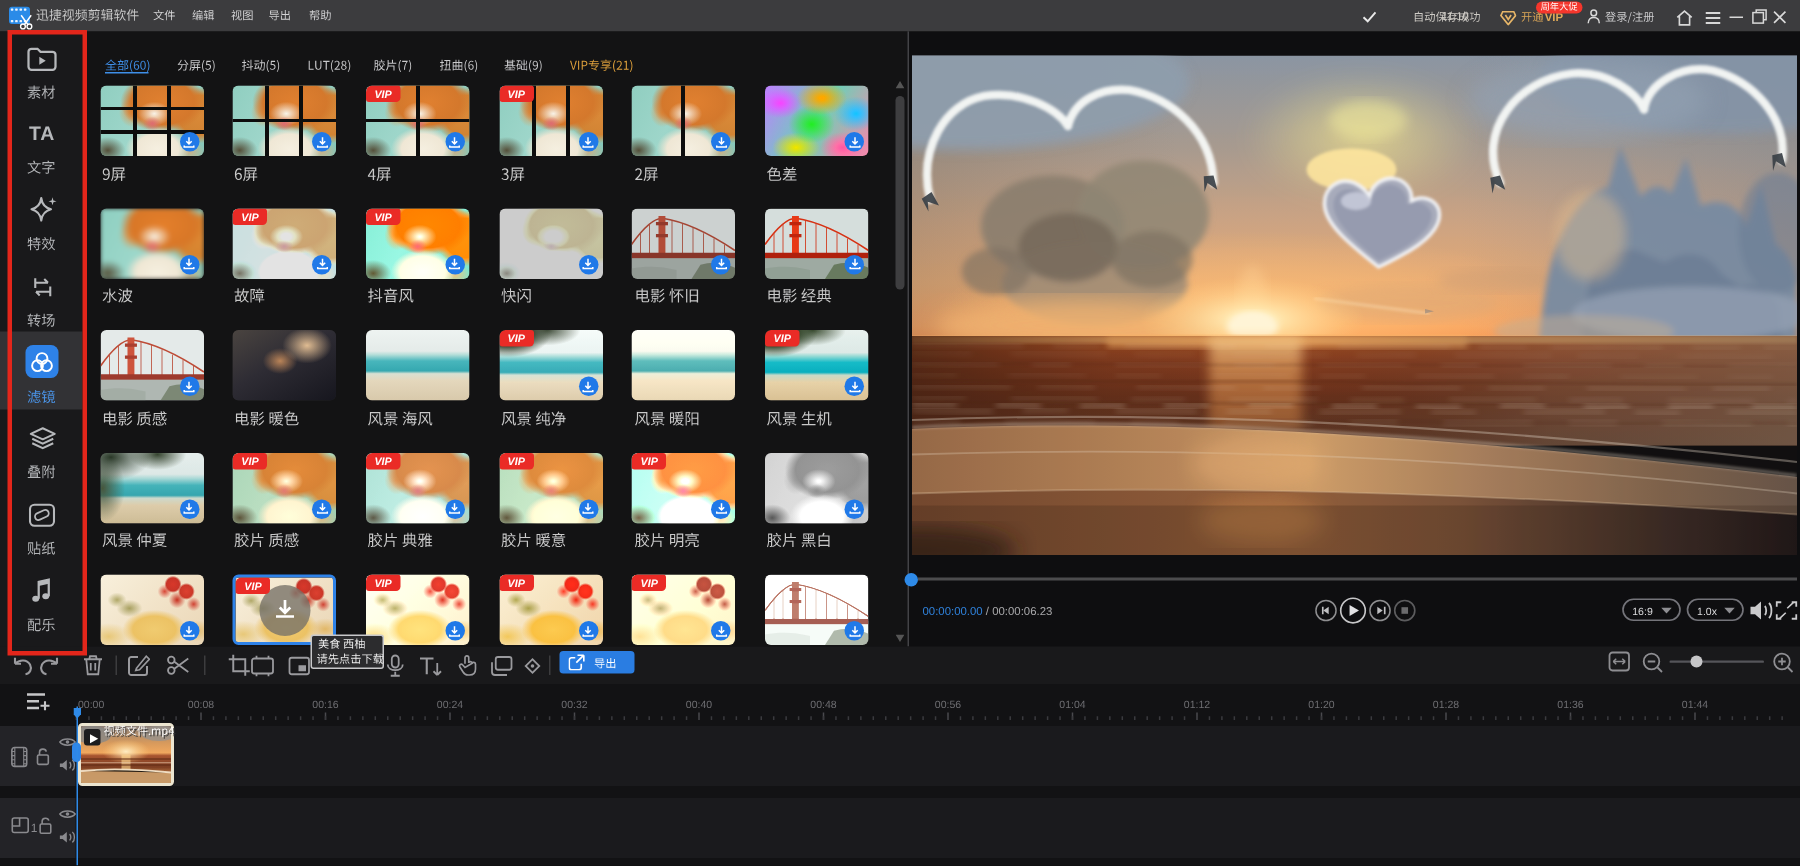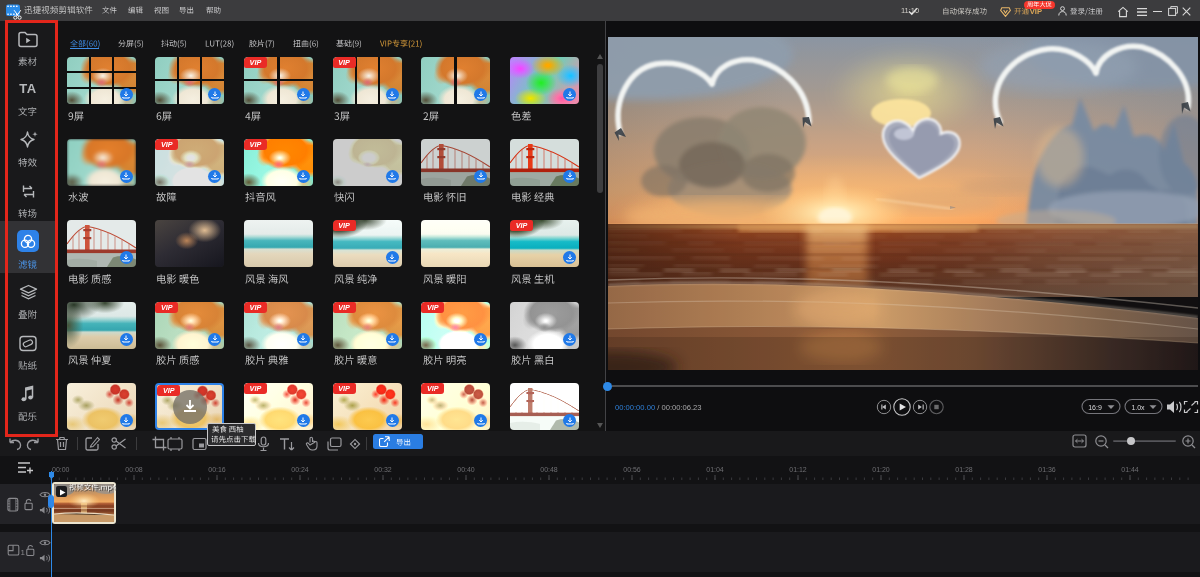--- a/index.html
+++ b/index.html
@@ -37,21 +37,21 @@
     </svg>
     <svg style="position:absolute;left:179.4px;top:5.0px;" width="17" height="12" viewBox="0 0 17 12">
       <path transform="translate(0,7.95)" fill="#d2d2d4" d="M1.6 -1.4C2.1 -1 2.6 -0.4 2.8 -0L3.2 -0.4C3 -0.8 2.5 -1.3 2 -1.7H4.9V-0.1C4.9 0 4.8 0.1 4.7 0.1C4.5 0.1 4 0.1 3.4 0.1C3.5 0.2 3.6 0.4 3.6 0.6C4.3 0.6 4.8 0.6 5.1 0.5C5.3 0.4 5.4 0.3 5.4 -0.1V-1.7H7.1V-2.2H5.4V-2.8H4.9V-2.2H0.5V-1.7H1.9ZM1 -5.8V-3.8C1 -3.1 1.4 -3 2.6 -3C2.9 -3 5.3 -3 5.6 -3C6.6 -3 6.8 -3.1 6.9 -3.9C6.7 -3.9 6.5 -4 6.4 -4.1C6.3 -3.5 6.2 -3.4 5.6 -3.4C5.1 -3.4 3 -3.4 2.6 -3.4C1.7 -3.4 1.6 -3.5 1.6 -3.8V-4.2H6.2V-6H1ZM1.6 -5.5H5.6V-4.7H1.6Z M8.3 -2.6V0.2H13.6V0.6H14.2V-2.6H13.6V-0.4H11.5V-3H13.9V-5.6H13.3V-3.6H11.5V-6.3H10.9V-3.6H9.2V-5.6H8.6V-3H10.9V-0.4H8.9V-2.6Z"></path>
     </svg>
     <svg style="position:absolute;left:206.3px;top:5.0px;" width="17" height="12" viewBox="0 0 17 12">
       <path transform="translate(0,7.95)" fill="#d2d2d4" d="M2.1 -6.3V-5.7H0.5V-5.2H2.1V-4.7H0.7V-4.3H2.1V-4.1C2.1 -4 2 -3.8 2 -3.7H0.4V-3.2H1.8C1.5 -2.9 1.2 -2.5 0.5 -2.3C0.6 -2.2 0.8 -2 0.9 -1.9C1.7 -2.2 2.2 -2.7 2.4 -3.2H4V-3.7H2.6C2.6 -3.8 2.6 -4 2.6 -4.1V-4.3H3.8V-4.7H2.6V-5.2H4V-5.7H2.6V-6.3ZM4.4 -6V-2.3H4.9V-5.5H6.2C6 -5.2 5.8 -4.8 5.5 -4.5C6.2 -4.1 6.4 -3.8 6.4 -3.5C6.4 -3.3 6.4 -3.2 6.2 -3.2C6.1 -3.1 6 -3.1 5.9 -3.1C5.7 -3.1 5.4 -3.1 5.1 -3.1C5.2 -3 5.3 -2.8 5.3 -2.7C5.6 -2.6 5.9 -2.6 6.1 -2.7C6.3 -2.7 6.5 -2.7 6.6 -2.8C6.8 -2.9 7 -3.1 7 -3.5C7 -3.8 6.8 -4.2 6.1 -4.6C6.4 -4.9 6.8 -5.4 7 -5.8L6.6 -6L6.5 -6ZM1.1 -2V0.2H1.7V-1.5H3.4V0.6H4V-1.5H5.9V-0.4C5.9 -0.3 5.9 -0.3 5.8 -0.3C5.6 -0.3 5.2 -0.3 4.7 -0.3C4.8 -0.2 4.9 0 4.9 0.2C5.5 0.2 5.9 0.2 6.2 0.1C6.4 0 6.5 -0.1 6.5 -0.4V-2H4V-2.6H3.4V-2Z M12.2 -6.3C12.2 -5.7 12.2 -5.1 12.2 -4.6H11V-4.1H12.2C12.1 -2.2 11.7 -0.7 10.3 0.2C10.4 0.3 10.6 0.5 10.7 0.6C12.2 -0.4 12.6 -2.1 12.8 -4.1H13.9C13.9 -1.3 13.8 -0.3 13.6 -0.1C13.5 0 13.4 0 13.3 0C13.1 0 12.8 0 12.3 -0C12.4 0.1 12.5 0.4 12.5 0.5C12.9 0.6 13.3 0.6 13.5 0.5C13.8 0.5 13.9 0.4 14.1 0.2C14.3 -0.1 14.4 -1.1 14.5 -4.3C14.5 -4.4 14.5 -4.6 14.5 -4.6H12.8C12.8 -5.2 12.8 -5.7 12.8 -6.3ZM7.8 -0.7 7.9 -0.1C8.8 -0.3 10 -0.6 11.2 -0.9L11.2 -1.4L10.7 -1.3V-5.9H8.3V-0.8ZM8.8 -0.9V-2.2H10.2V-1.2ZM8.8 -3.8H10.2V-2.7H8.8ZM8.8 -4.3V-5.4H10.2V-4.3Z"></path>
     </svg>
     <svg class="abs" style="left:908px;top:6.5px" width="10" height="9" viewBox="0 0 10 9">
 <path d="M1 4.5 L3.8 7.2 L9 1.2" stroke="#e8e8e8" stroke-width="1.3" fill="none"></path>
     </svg>
-    <div class="abs" style="left:901px;top:6.2px;color:#cfccc6;font-size:7.5px">11:10</div>
+    <div class="abs" style="left:961px;top:6.2px;color:#cfccc6;font-size:7.5px">11:10</div>
     <svg style="position:absolute;left:942px;top:6.0px;" width="47" height="12" viewBox="0 0 47 12">
       <path transform="translate(0,7.95)" fill="#cfccc6" d="M1.8 -3.1H5.8V-2H1.8ZM1.8 -3.6V-4.7H5.8V-3.6ZM1.8 -1.5H5.8V-0.3H1.8ZM3.4 -6.3C3.4 -6 3.2 -5.6 3.1 -5.3H1.2V0.6H1.8V0.2H5.8V0.6H6.4V-5.3H3.7C3.8 -5.6 3.9 -5.9 4.1 -6.2Z M8.2 -5.7V-5.2H11.1V-5.7ZM12.4 -6.2C12.4 -5.6 12.4 -5.1 12.4 -4.6H11.3V-4H12.4C12.3 -2.3 12 -0.8 10.9 0.2C11.1 0.3 11.3 0.5 11.4 0.6C12.5 -0.5 12.8 -2.2 12.9 -4H14C13.9 -1.4 13.8 -0.4 13.6 -0.1C13.6 -0.1 13.5 -0 13.3 -0C13.2 -0 12.8 -0 12.4 -0.1C12.5 0.1 12.5 0.3 12.5 0.5C12.9 0.5 13.4 0.5 13.6 0.5C13.8 0.5 14 0.4 14.1 0.2C14.4 -0.1 14.5 -1.2 14.6 -4.3C14.6 -4.4 14.6 -4.6 14.6 -4.6H12.9C12.9 -5.1 13 -5.6 13 -6.2ZM8.2 -0.3 8.2 -0.3V-0.3C8.3 -0.4 8.6 -0.5 10.7 -1L10.8 -0.5L11.3 -0.6C11.2 -1.2 10.9 -2.1 10.6 -2.7L10.1 -2.6C10.3 -2.3 10.4 -1.8 10.5 -1.5L8.8 -1.1C9.1 -1.8 9.3 -2.6 9.5 -3.4H11.2V-3.9H7.9V-3.4H8.9C8.8 -2.5 8.4 -1.6 8.3 -1.4C8.2 -1.1 8.1 -0.9 8 -0.8C8.1 -0.7 8.1 -0.4 8.2 -0.3Z M18.4 -5.4H21.2V-4.1H18.4ZM17.9 -5.9V-3.6H19.5V-2.6H17.3V-2.1H19.2C18.6 -1.3 17.9 -0.6 17.1 -0.2C17.2 -0.1 17.4 0.1 17.5 0.3C18.2 -0.2 19 -0.9 19.5 -1.7V0.6H20V-1.8C20.6 -0.9 21.3 -0.1 22 0.3C22.1 0.1 22.2 -0.1 22.4 -0.2C21.6 -0.6 20.9 -1.3 20.4 -2.1H22.2V-2.6H20V-3.6H21.7V-5.9ZM17.1 -6.3C16.6 -5.1 15.9 -4 15.2 -3.3C15.3 -3.2 15.4 -2.9 15.5 -2.8C15.8 -3 16 -3.4 16.3 -3.7V0.6H16.8V-4.6C17.1 -5 17.4 -5.6 17.6 -6.1Z M27.1 -2.6V-2H25V-1.5H27.1V-0.1C27.1 0 27.1 0.1 26.9 0.1C26.8 0.1 26.4 0.1 25.9 0.1C25.9 0.2 26 0.4 26 0.6C26.7 0.6 27.1 0.6 27.4 0.5C27.6 0.4 27.7 0.3 27.7 -0.1V-1.5H29.7V-2H27.7V-2.4C28.2 -2.8 28.8 -3.2 29.2 -3.7L28.8 -4L28.7 -3.9H25.6V-3.4H28.2C27.9 -3.1 27.5 -2.8 27.1 -2.6ZM25.4 -6.3C25.3 -6 25.2 -5.6 25.1 -5.3H23V-4.8H24.8C24.3 -3.7 23.6 -2.8 22.7 -2.1C22.8 -2 23 -1.8 23 -1.6C23.3 -1.9 23.6 -2.1 23.9 -2.4V0.6H24.5V-3.1C24.9 -3.6 25.2 -4.2 25.5 -4.8H29.5V-5.3H25.7C25.8 -5.6 25.9 -5.9 26 -6.2Z M34.1 -6.3C34.1 -5.9 34.1 -5.4 34.1 -5H31V-2.9C31 -1.9 30.9 -0.6 30.3 0.3C30.4 0.3 30.6 0.5 30.7 0.7C31.4 -0.3 31.5 -1.9 31.5 -2.9V-3H32.9C32.9 -1.7 32.9 -1.2 32.8 -1.1C32.7 -1 32.6 -1 32.5 -1C32.4 -1 32.1 -1 31.7 -1C31.8 -0.9 31.9 -0.7 31.9 -0.5C32.2 -0.5 32.6 -0.5 32.8 -0.5C33 -0.5 33.1 -0.6 33.2 -0.7C33.4 -0.9 33.4 -1.6 33.5 -3.2C33.5 -3.3 33.5 -3.5 33.5 -3.5H31.5V-4.5H34.2C34.2 -3.3 34.4 -2.2 34.7 -1.3C34.2 -0.7 33.6 -0.3 33 0.1C33.1 0.2 33.3 0.4 33.4 0.6C34 0.2 34.5 -0.2 34.9 -0.7C35.3 0.1 35.7 0.5 36.3 0.5C36.9 0.5 37.1 0.2 37.2 -1.1C37 -1.2 36.8 -1.3 36.7 -1.4C36.7 -0.4 36.6 -0 36.4 -0C36 -0 35.6 -0.5 35.4 -1.2C35.9 -1.9 36.4 -2.8 36.7 -3.8L36.1 -3.9C35.9 -3.1 35.5 -2.5 35.1 -1.9C35 -2.6 34.8 -3.5 34.7 -4.5H37.1V-5H34.7C34.7 -5.4 34.7 -5.9 34.7 -6.3ZM35 -5.9C35.5 -5.7 36.1 -5.3 36.4 -5L36.7 -5.4C36.4 -5.7 35.8 -6 35.4 -6.3Z M37.8 -1.4 37.9 -0.8C38.7 -1 39.8 -1.3 40.8 -1.6L40.8 -2.1L39.5 -1.8V-4.9H40.6V-5.4H37.9V-4.9H39V-1.7C38.5 -1.5 38.1 -1.4 37.8 -1.4ZM42 -6.2C42 -5.6 42 -5.1 42 -4.6H40.7V-4H41.9C41.8 -2.2 41.4 -0.7 39.8 0.2C39.9 0.3 40.1 0.5 40.2 0.6C41.9 -0.4 42.4 -2 42.5 -4H44C43.9 -1.4 43.8 -0.4 43.5 -0.1C43.5 -0 43.4 0 43.2 0C43.1 0 42.6 -0 42.2 -0C42.3 0.1 42.3 0.3 42.4 0.5C42.8 0.5 43.2 0.5 43.5 0.5C43.7 0.5 43.9 0.4 44 0.2C44.3 -0.1 44.4 -1.2 44.5 -4.3C44.5 -4.4 44.5 -4.6 44.5 -4.6H42.5C42.5 -5.1 42.5 -5.6 42.5 -6.2Z"></path>
     </svg>
     <svg class="abs" style="left:999.5px;top:6.5px" width="11" height="10" viewBox="0 0 11 10">
 <path d="M1.8 0.8 L9.2 0.8 L10.4 3.4 L5.5 9.4 L0.6 3.4 Z" fill="none" stroke="#e6b568" stroke-width="1.1"></path>
 <path d="M3.6 3 L5.5 6 L7.4 3" fill="none" stroke="#e6b568" stroke-width="1.1"></path>
     </svg>
     <svg style="position:absolute;left:1014.4px;top:6.4px;" width="17" height="12" viewBox="0 0 17 12">
       <path transform="translate(0,7.95)" fill="#dfa958" d="M4.9 -5.3V-3.1H2.8V-3.5V-5.3ZM0.4 -3.1V-2.6H2.2C2.1 -1.6 1.7 -0.6 0.4 0.2C0.6 0.3 0.8 0.5 0.9 0.6C2.2 -0.2 2.6 -1.4 2.7 -2.6H4.9V0.6H5.4V-2.6H7.1V-3.1H5.4V-5.3H6.9V-5.8H0.7V-5.3H2.2V-3.5L2.2 -3.1Z M8 -5.7C8.4 -5.3 9 -4.7 9.3 -4.4L9.7 -4.8C9.4 -5.1 8.8 -5.6 8.4 -6ZM9.4 -3.5H7.8V-3H8.9V-0.8C8.6 -0.7 8.2 -0.4 7.8 0.1L8.1 0.5C8.5 0 8.9 -0.4 9.2 -0.4C9.3 -0.4 9.6 -0.2 9.9 0C10.4 0.3 11 0.4 12 0.4C12.8 0.4 14.1 0.4 14.6 0.4C14.6 0.2 14.7 -0.1 14.8 -0.2C14 -0.1 12.9 -0.1 12 -0.1C11.1 -0.1 10.5 -0.1 10 -0.4C9.7 -0.6 9.6 -0.7 9.4 -0.8ZM10.2 -6V-5.6H13.4C13.1 -5.3 12.7 -5.1 12.3 -4.9C12 -5.1 11.6 -5.3 11.2 -5.4L10.9 -5.1C11.3 -4.9 11.9 -4.6 12.4 -4.4H10.2V-0.5H10.8V-1.8H12V-0.6H12.5V-1.8H13.8V-1.1C13.8 -1 13.8 -1 13.7 -1C13.6 -1 13.3 -1 12.9 -1C13 -0.8 13.1 -0.7 13.1 -0.5C13.6 -0.5 13.9 -0.5 14.1 -0.6C14.3 -0.7 14.4 -0.8 14.4 -1.1V-4.4H13.4C13.2 -4.5 13.1 -4.6 12.8 -4.7C13.4 -5 14 -5.4 14.4 -5.8L14 -6.1L13.9 -6ZM13.8 -4V-3.3H12.5V-4ZM10.8 -2.9H12V-2.2H10.8ZM10.8 -3.3V-4H12V-3.3ZM13.8 -2.9V-2.2H12.5V-2.9Z"></path>
     </svg>

